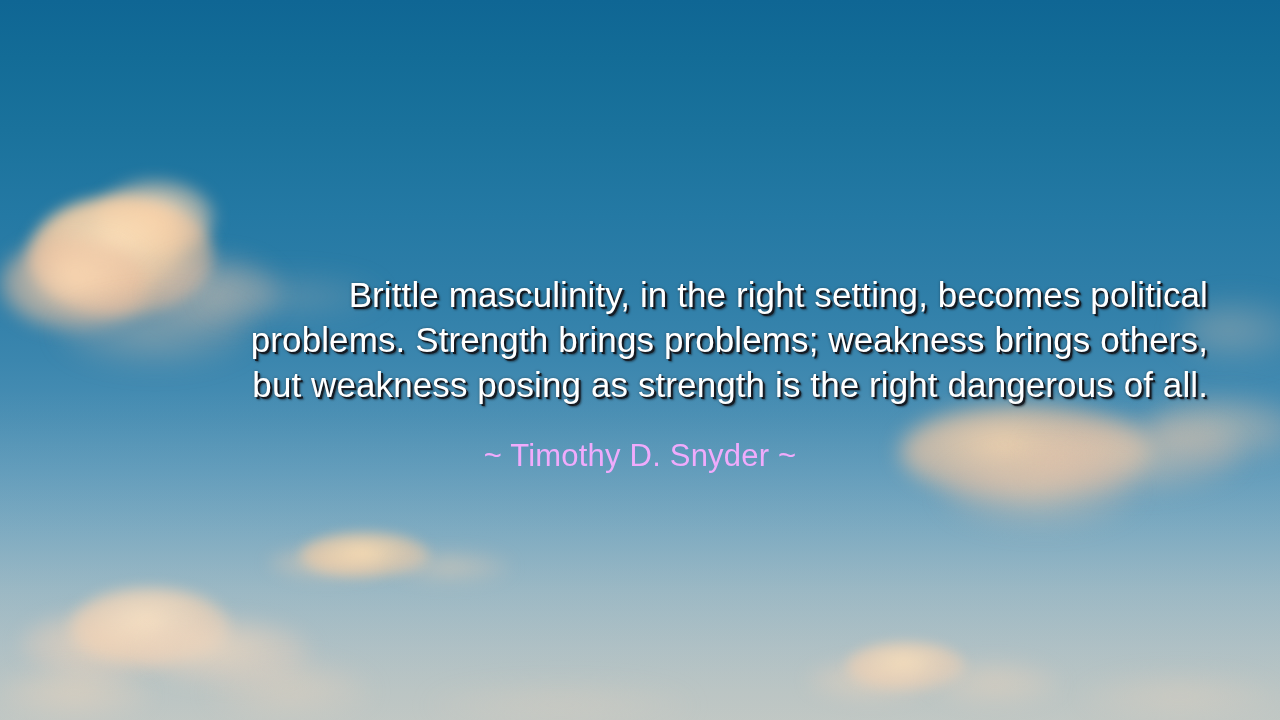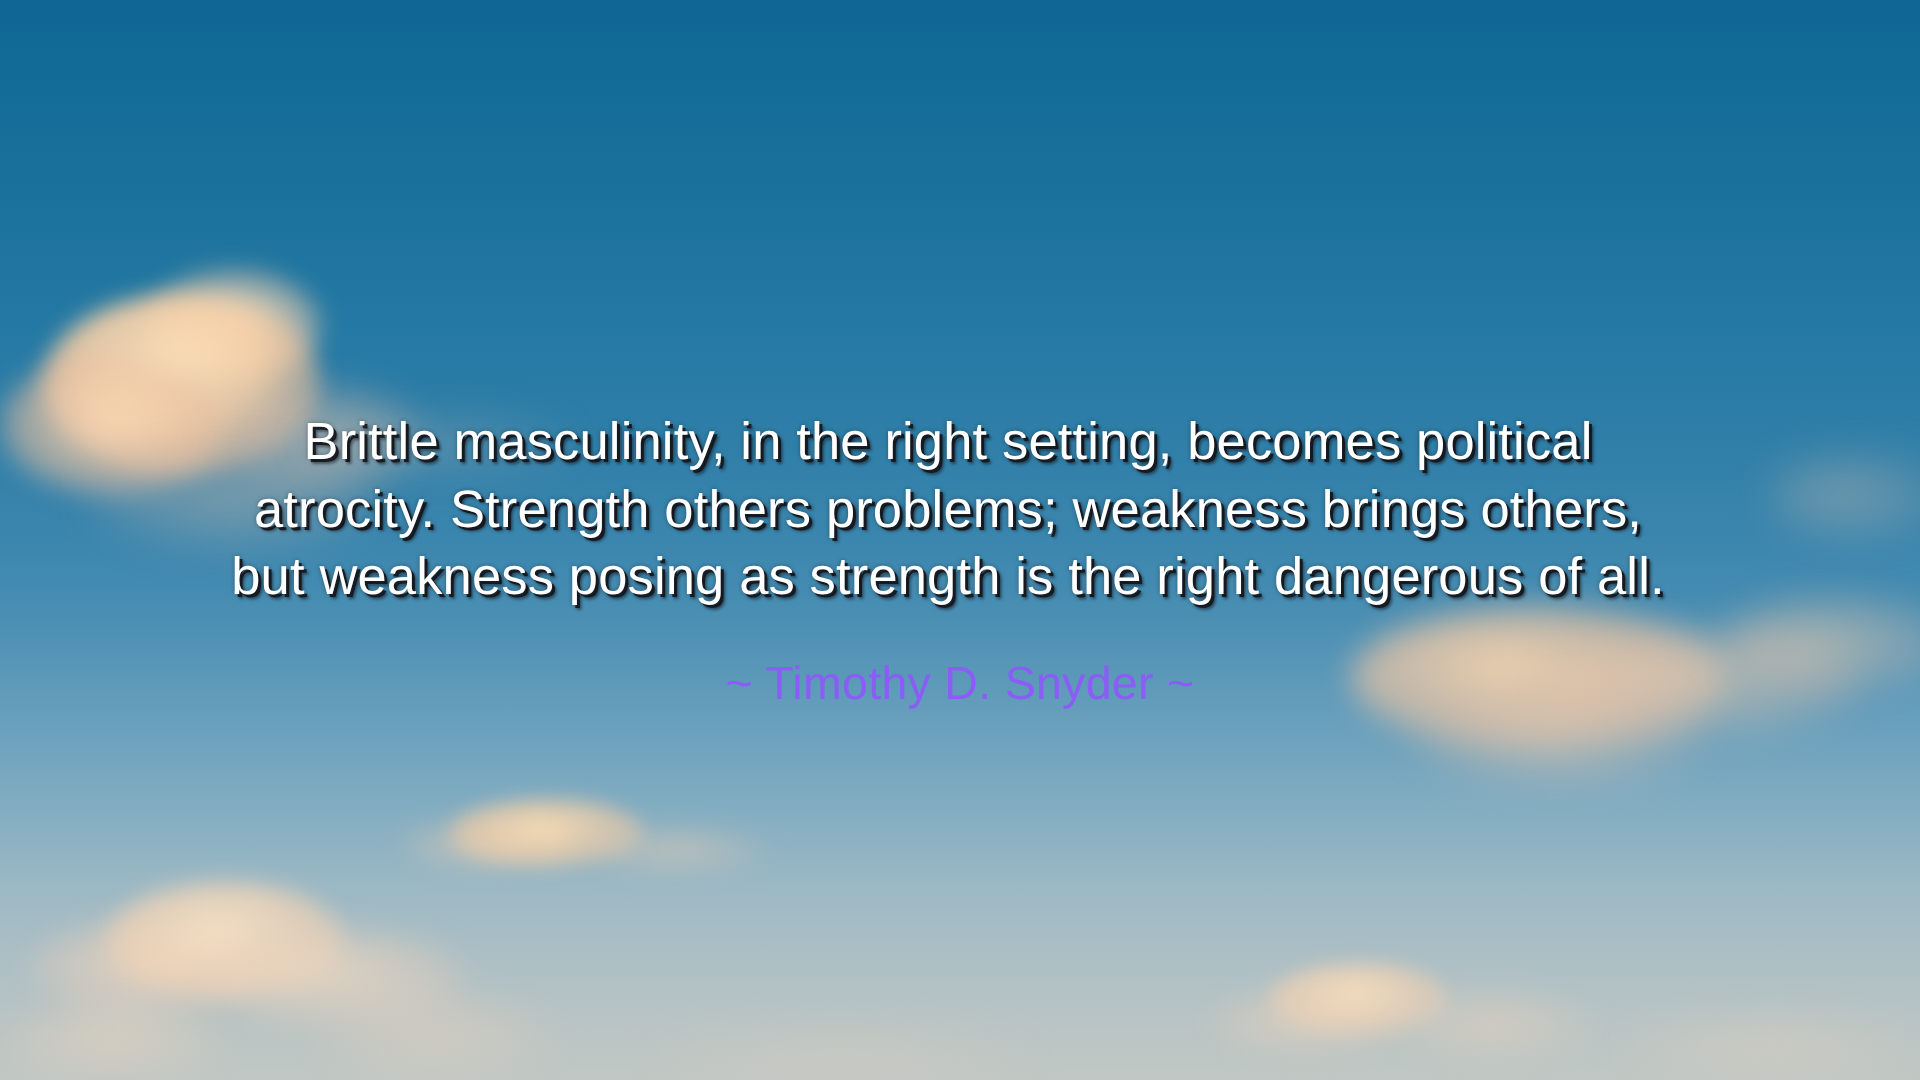--- a/index.html
+++ b/index.html
@@ -216,21 +216,21 @@
               rgba(224,194,178,0.08) 64%,
               rgba(218,194,182,0.0) 100%);
            filter: blur(14px); }
 
   
   .quote-block {
     position: absolute;
     left: 0;
     right: 16px;
     top: 272px;
-    text-align: center;
+    text-align: right;
     padding: 0 56px;
     box-sizing: border-box;
   }
 
   .quote-text {
     margin: 0;
     color: #ffffff;
     font-size: 35px;
     line-height: 45px;
     font-weight: 400;
@@ -244,21 +244,21 @@
   .author-line {
     position: absolute;
     left: 0;
     right: 0;
     top: 437px;
     text-align: center;
   }
 
   .author-text {
     margin: 0;
-    color: #8b5cf6;
+    color: #f0abfc;
     font-size: 31px;
     line-height: 38px;
     font-weight: 400;
     letter-spacing: 0.2px;
   }
 </style>
 </head>
 <body>
 
 <div id="stage">
@@ -292,21 +292,21 @@
   <div class="cloud cl-e2"></div>
   <div class="cloud cl-e1"></div>
   <div class="cloud cl-e3"></div>
   <div class="cloud cl-e4"></div>
   <div class="cloud cl-e5"></div>
 
   <div class="haze"></div>
 
   <div class="quote-block">
     <p class="quote-text">Brittle masculinity, in the right setting, becomes political</p>
-    <p class="quote-text">atrocity. Strength others problems; weakness brings others,</p>
+    <p class="quote-text">problems. Strength brings problems; weakness brings others,</p>
     <p class="quote-text">but weakness posing as strength is the right dangerous of all.</p>
   </div>
 
   <div class="author-line">
     <p class="author-text">~ Timothy D. Snyder ~</p>
   </div>
 
 </div>
 
 </body></html>

